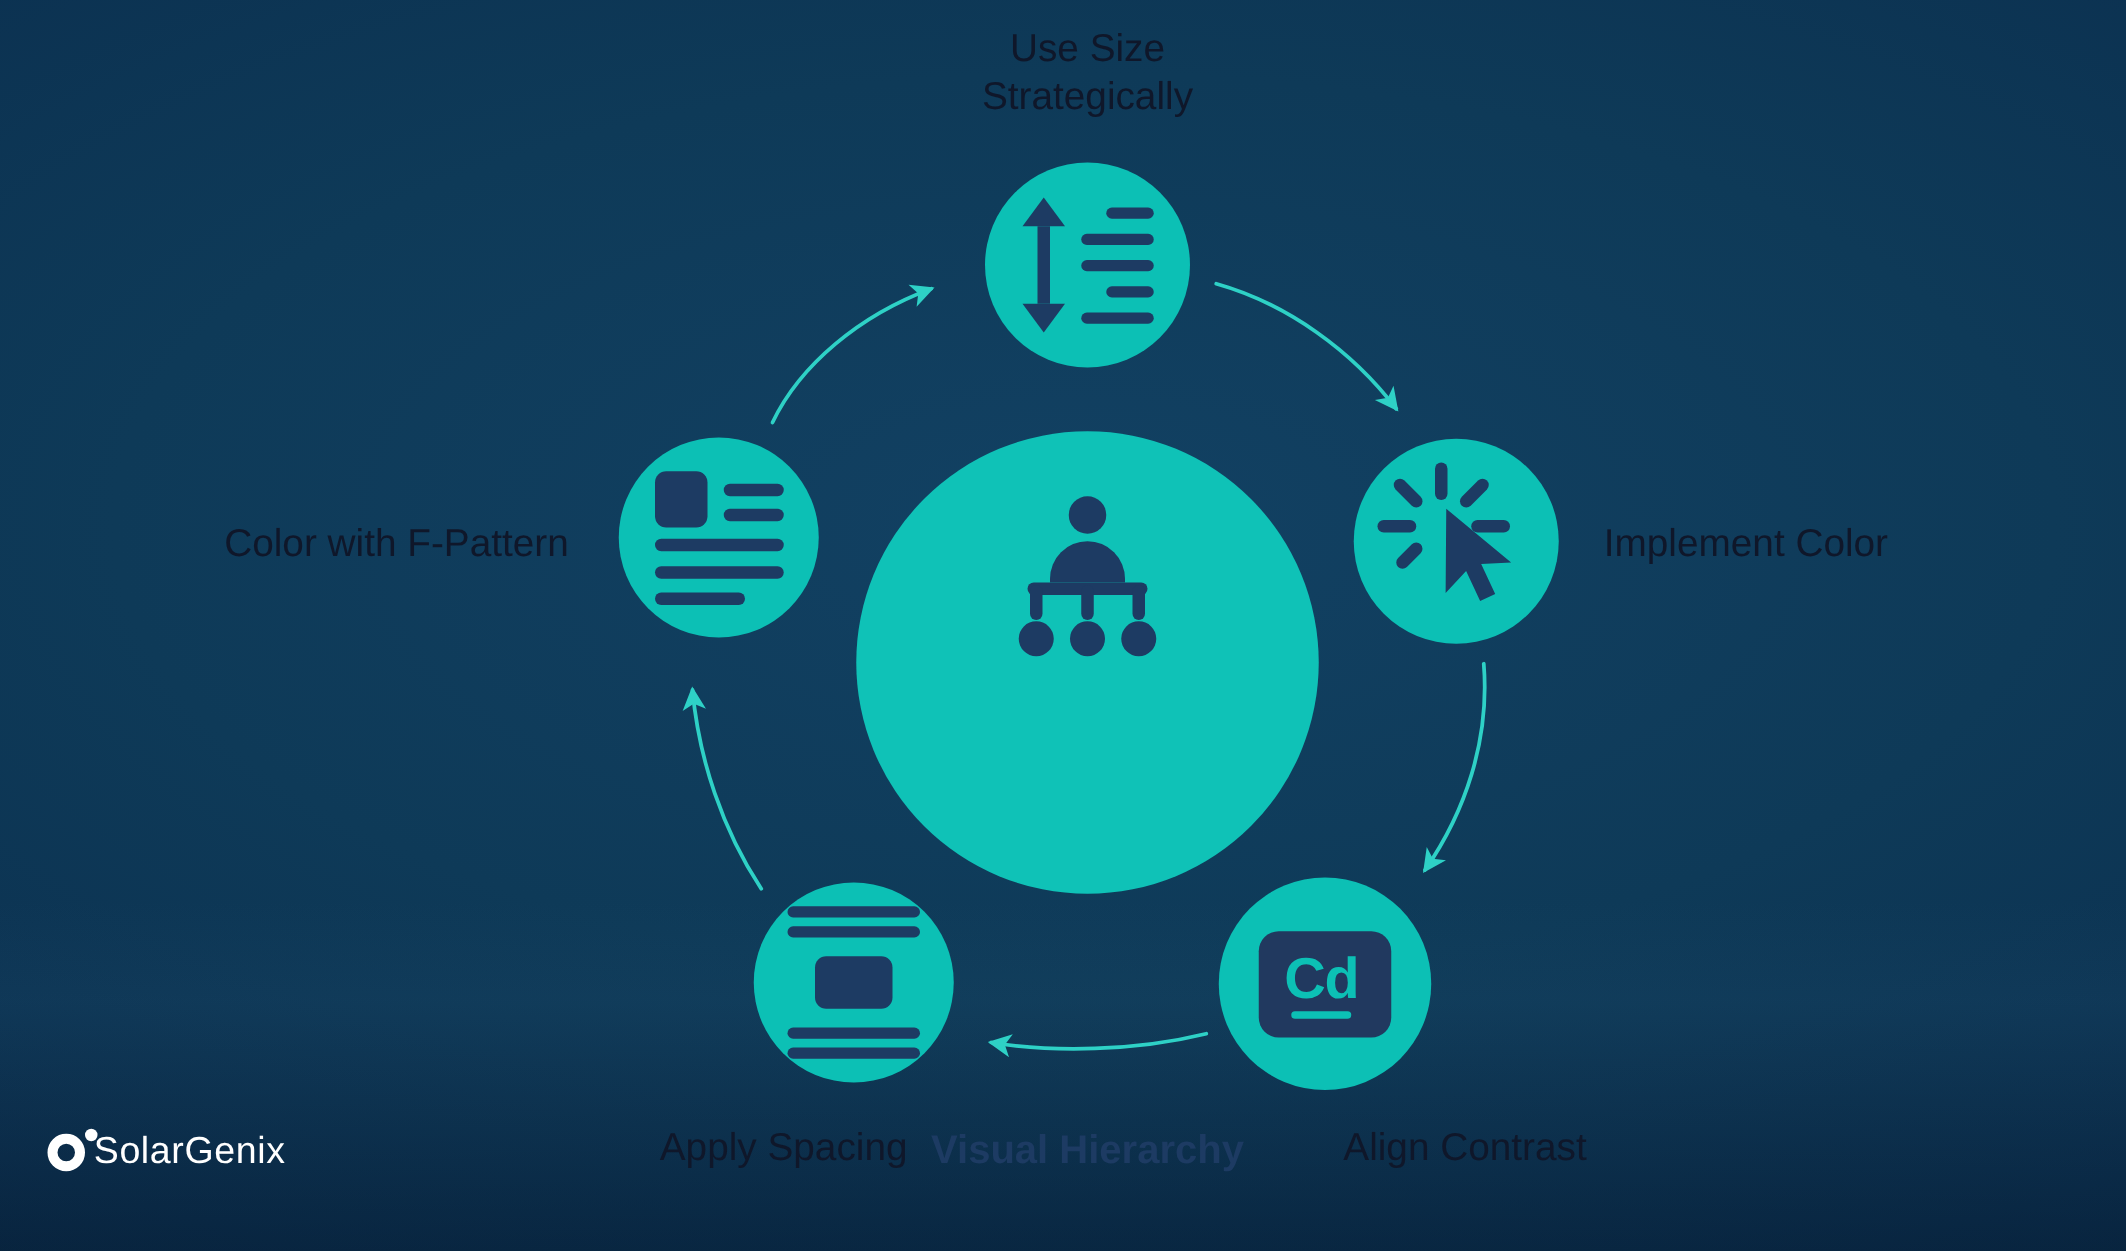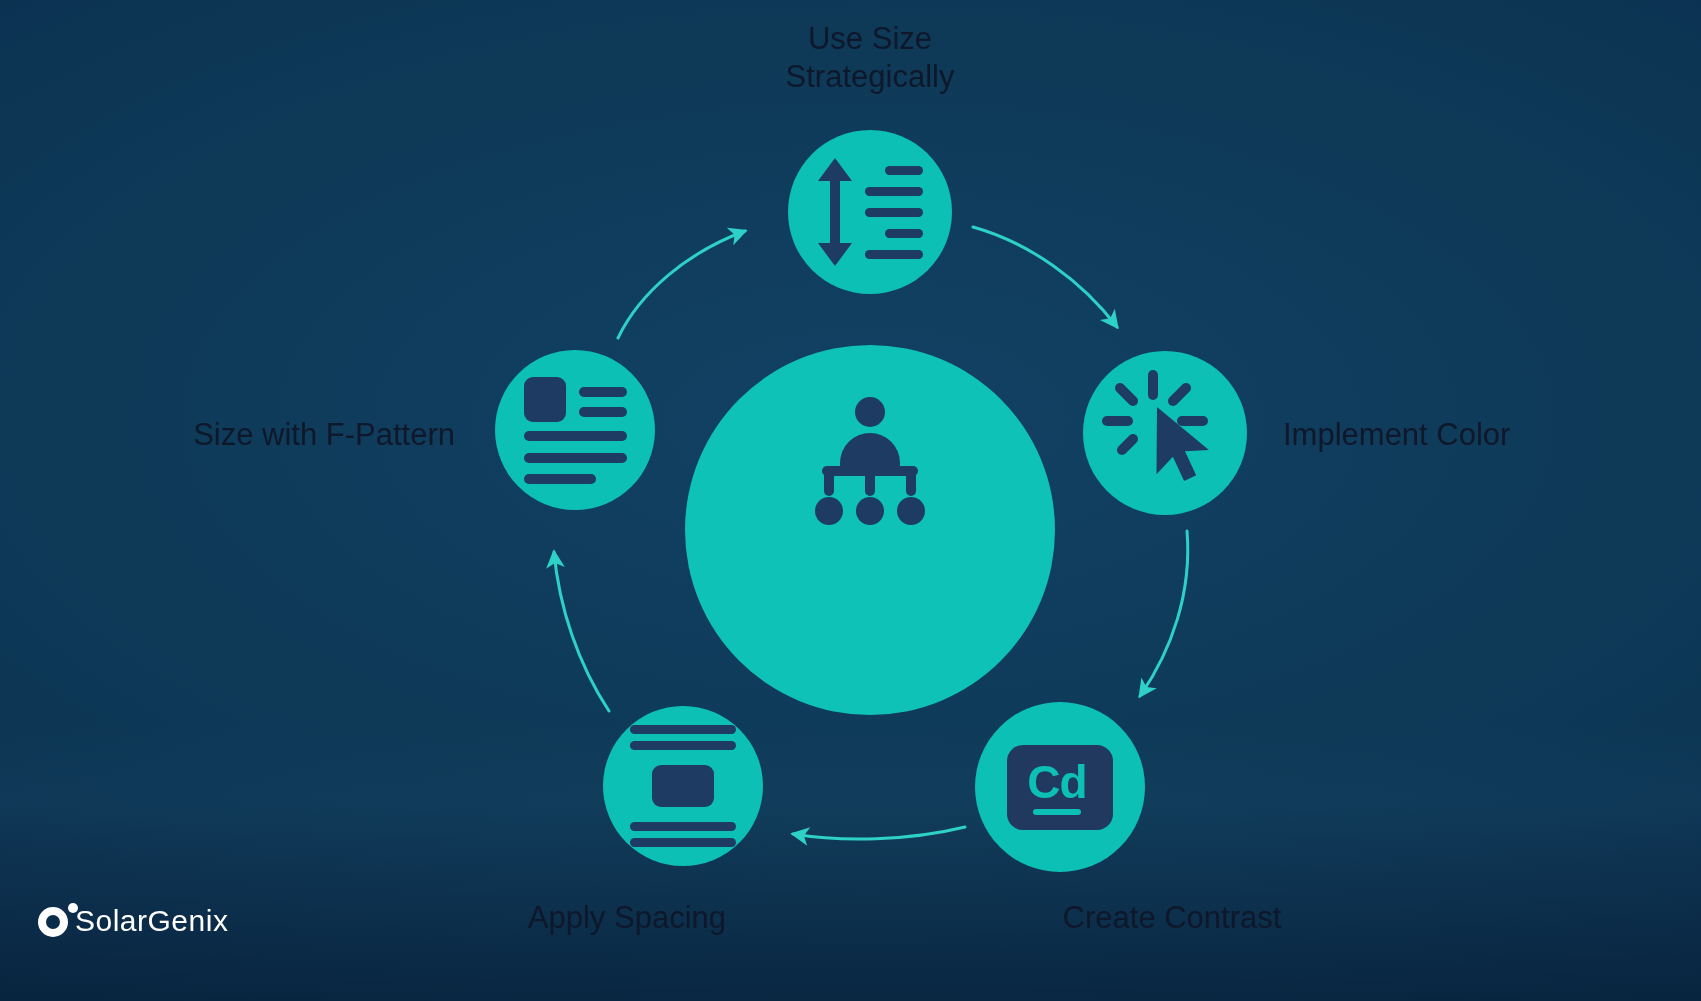--- a/index.html
+++ b/index.html
@@ -114,20 +114,21 @@
     <div class="head"></div>
     <div class="shoulders"></div>
     <div class="bar"></div>
     <div class="stub st1"></div>
       <div class="stub st2"></div>
       <div class="stub st3"></div>
     <div class="dot d1"></div>
       <div class="dot d2"></div>
       <div class="dot d3"></div>
   </div>
+  <div class="center-label">Visual Hierarchy</div>
 </div>
 
 <div class="node-circle circle-top">
   <div class="icon-size">
     <div class="varrow">
         <div class="tri-up"></div>
         <div class="vshaft"></div>
         <div class="tri-down"></div>
       </div>
     <div class="size-bars">
@@ -160,21 +161,21 @@
   </svg>
 </div>
 <div class="label label-right">Implement Color</div>
 
 <div class="node-circle circle-br">
   <div class="icon-cd">
     <div class="cd-text">Cd</div>
     <div class="cd-underline"></div>
   </div>
 </div>
-<div class="label label-br">Create Contrast</div>
+<div class="label label-br">Align Contrast</div>
 
 <div class="node-circle circle-bl">
   <div class="icon-spacing">
     <div class="b"></div>
       <div class="b"></div>
     <div class="box"></div>
     <div class="b"></div>
       <div class="b"></div>
   </div>
 </div>
@@ -183,21 +184,21 @@
 <div class="node-circle circle-left">
   <div class="icon-article">
     <div class="sq"></div>
     <div class="b b1"></div>
       <div class="b b2"></div>
       <div class="b b3"></div>
       <div class="b b4"></div>
       <div class="b b5"></div>
   </div>
 </div>
-<div class="label label-left">Size with F-Pattern</div>
+<div class="label label-left">Color with F-Pattern</div>
 
 <div class="logo">
   <div class="logo-mark">
     <div class="logo-ring"></div>
     <div class="logo-dot"></div>
   </div>
   <div class="logo-text">SolarGenix</div>
 </div>
 
 </body></html>

